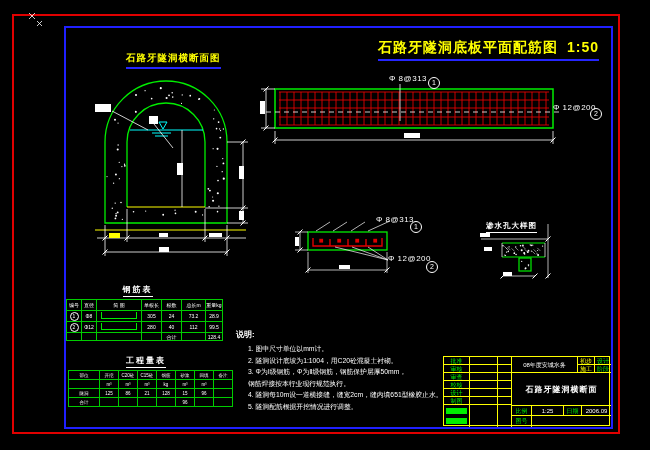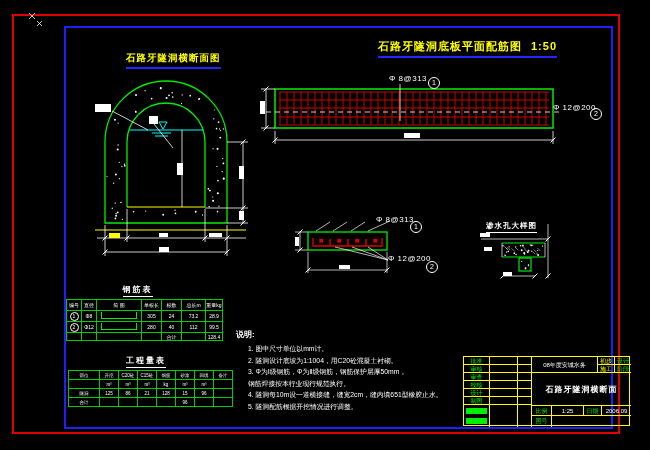--- a/index.html
+++ b/index.html
@@ -25,21 +25,21 @@
   table.cadtab{border-collapse:collapse;table-layout:fixed;background:#000;}
   table.cadtab td{border:1px solid #00cc00;color:#fff;text-align:center;vertical-align:middle;
                   overflow:hidden;padding:0;font-family:"Liberation Sans",sans-serif;}
   .tab-title{display:block;color:#fff;font-size:8px;font-weight:bold;letter-spacing:2px;
              border-bottom:1px solid #fff;padding-bottom:1px;white-space:nowrap;}
   .mini-circ{display:inline-block;width:7px;height:7px;border:1px solid #fff;border-radius:50%;
              font-size:5px;line-height:7px;}
   .shape1{display:inline-block;width:34px;height:6px;border-bottom:1.5px solid #00ee00;
           border-left:1.5px solid #00ee00;border-right:1.5px solid #00ee00;}
   
-  #tblock{left:443px;top:356px;width:167px;height:70px;border:1px solid #ffff00;box-sizing:border-box;margin-left:20px;}
+  #tblock{left:443px;top:356px;width:167px;height:70px;border:1px solid #ffff00;box-sizing:border-box;}
   #tblock .cell{position:absolute;box-sizing:border-box;border-right:1px solid #ffff00;
                 border-bottom:1px solid #ffff00;overflow:hidden;white-space:nowrap;text-align:center;}
   .g6{color:#00ee00;font-size:6px;}
   .y6{color:#ffff00;font-size:6px;}
   .w6{color:#fff;font-size:6px;}
   .greenbar{position:absolute;background:#00ee00;width:21px;height:6px;left:2px;}
 </style>
 </head>
 <body>
 
@@ -327,21 +327,21 @@
   <div class="blob" style="left:260px;top:101px;width:5px;height:13px"></div>
   <div class="blob" style="left:404px;top:133px;width:16px;height:5px"></div>
   <div class="blob" style="left:295px;top:237px;width:4px;height:9px"></div>
   <div class="blob" style="left:339px;top:265px;width:11px;height:4px"></div>
   <div class="blob" style="left:480px;top:233px;width:10px;height:4px"></div>
   <div class="blob" style="left:484px;top:247px;width:8px;height:4px"></div>
   <div class="blob" style="left:503px;top:272px;width:9px;height:4px"></div>
 
   <div class="abs cad-title" style="left:126px;top:52px;font-size:9.5px"><span>石路牙隧洞横断面图</span></div>
 
-  <div class="abs cad-title" style="left:378px;top:39px;font-size:11px"><span>石路牙隧洞底板平面配筋图</span><span style="margin-left:9px">1:50</span></div>
+  <div class="abs cad-title" style="left:378px;top:39px;font-size:14px"><span>石路牙隧洞底板平面配筋图</span><span style="margin-left:9px">1:50</span></div>
 
 
   <div class="abs white-title" style="left:486px;top:221px;font-size:7.5px"><span>渗水孔大样图</span></div>
 
   <div class="abs lbl" style="left:389px;top:74px">Φ 8@313</div>
   <div class="circle-num" style="left:428px;top:77px">1</div>
 
   <div class="abs lbl" style="left:553px;top:103px">Φ 12@200</div>
   <div class="circle-num" style="left:590px;top:108px">2</div>
 

